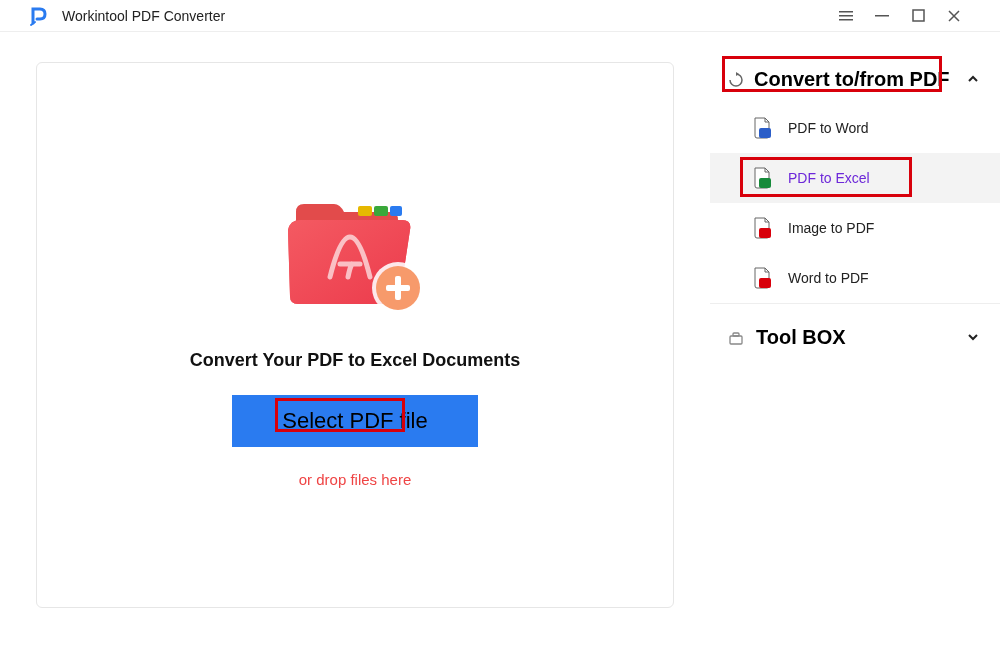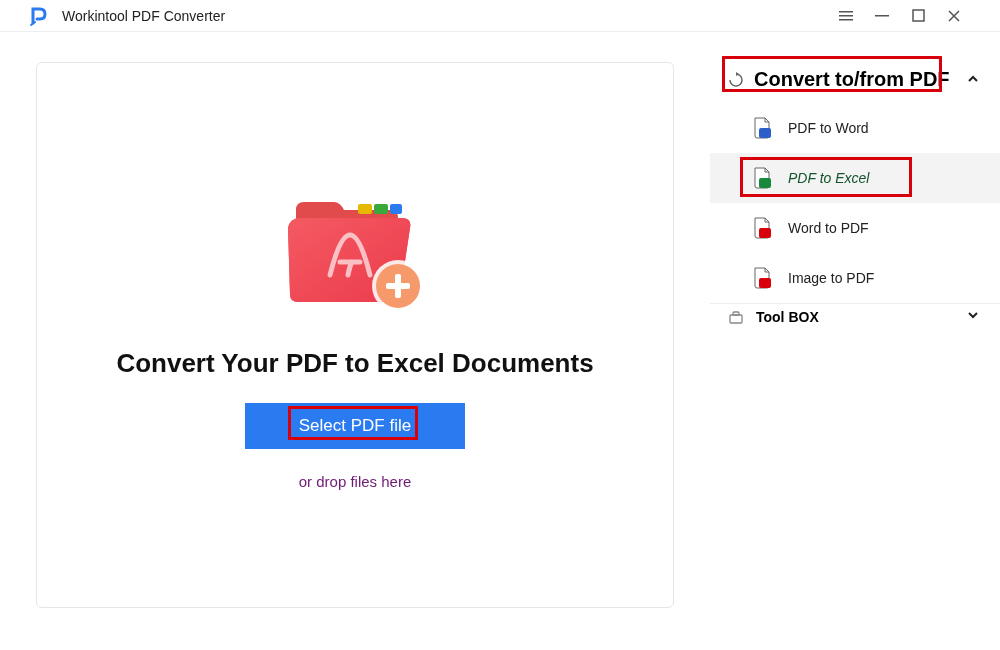--- a/index.html
+++ b/index.html
@@ -6,37 +6,37 @@
 body { background: #fff; width: 1000px; height: 650px; overflow: hidden; }
 .titlebar { display: flex; align-items: center; height: 32px; padding: 0 28px; border-bottom: 1px solid #eee; }
 .logo { width: 24px; height: 24px; margin-right: 10px; display: flex; align-items: center; justify-content: center; }
 .app-title { font-size: 14px; color: #222; }
 .titlebar-spacer { flex: 1; }
 .win-btn { width: 36px; height: 36px; display: flex; align-items: center; justify-content: center; color: #444; cursor: pointer; }
 .content { display: flex; height: calc(100% - 44px); }
 .main { flex: 1; padding: 30px 36px; }
 .drop-area { border: 1px solid #e6e6e6; border-radius: 6px; height: 100%; display: flex; flex-direction: column; align-items: center; justify-content: center; }
 .folder-illust { position: relative; width: 170px; height: 140px; margin-bottom: 28px; }
-.heading { font-size: 26px; font-weight: 700; color: #111; margin-bottom: 24px; }
+.heading { font-size: 18px; font-weight: 700; color: #111; margin-bottom: 24px; }
 .select-btn-wrap { position: relative; }
-.select-btn { background: #2a7bf0; color: #ffffff; font-size: 17px; border: none; padding: 13px 50px; cursor: pointer; min-width: 220px; text-align: center; }
+.select-btn { background: #2a7bf0; color: #000000; font-size: 22px; border: none; padding: 13px 50px; cursor: pointer; min-width: 220px; text-align: center; }
 .highlight-red { position: absolute; border: 3px solid #d8000b; pointer-events: none; }
 .hl-select { top: 3px; left: 43px; width: 130px; height: 34px; }
-.drop-hint { margin-top: 24px; color: #701a75; font-size: 15px; }
+.drop-hint { margin-top: 24px; color: #ef4444; font-size: 15px; }
 .sidebar { width: 290px; border-left: 0px solid #eee; padding-top: 24px; }
 .section-header { display: flex; align-items: center; padding: 12px 20px 12px 18px; font-weight: 700; font-size: 20px; cursor: pointer; position: relative; }
 .section-header .sh-icon { margin-right: 10px; color: #666; display: flex; }
 .section-header .chev { margin-left: auto; }
 .hl-section { top: 24px; right: 58px; width: 220px; height: 36px; z-index: 5; }
 .side-list { }
 .side-item { display: flex; align-items: center; padding: 14px 14px 14px 42px; font-size: 14px; color: #222; cursor: pointer; position: relative; }
-.side-item.active { background: #f3f3f3; color: #14532d; font-style: italic; }
+.side-item.active { background: #f3f3f3; color: #6d28d9; }
 .side-item .file-icon { width: 20px; height: 22px; margin-right: 16px; position: relative; }
 .hl-item { top: 4px; left: 30px; width: 172px; height: 40px; }
-.toolbox-header { display: flex; align-items: center; padding: 4px 20px 14px 18px; font-weight: 600; font-size: 14px; border-top: 1px solid #eee; cursor: pointer; }
+.toolbox-header { display: flex; align-items: center; padding: 22px 20px 14px 18px; font-weight: 600; font-size: 20px; border-top: 1px solid #eee; cursor: pointer; }
 .toolbox-header .tb-icon { margin-right: 12px; color: #888; display: flex; }
 .toolbox-header .chev { margin-left: auto; }
 .file-icon svg { display: block; }
 </style>
 </head>
 <body>
 
 <div class="titlebar">
   <div class="logo">
     <svg width="22" height="22" viewBox="0 0 22 22">
@@ -147,31 +147,31 @@
           <div class="highlight-red hl-item"></div>
         </div>
         <div class="side-item">
           <span class="file-icon">
             <svg width="20" height="22" viewBox="0 0 20 22">
     <path d="M3 1 L13 1 L17 5 L17 19 Q17 21 15 21 L5 21 Q3 21 3 19 Z" fill="#fff" stroke="#666" stroke-width="1"></path>
     <path d="M13 1 L13 5 L17 5" fill="none" stroke="#666" stroke-width="1"></path>
     <rect x="7" y="11" width="12" height="10" rx="2" fill="#d8000b"></rect>
   </svg>
           </span>
-          <span>Word to PDF</span>
+          <span>Image to PDF</span>
         </div>
         <div class="side-item">
           <span class="file-icon">
             <svg width="20" height="22" viewBox="0 0 20 22">
     <path d="M3 1 L13 1 L17 5 L17 19 Q17 21 15 21 L5 21 Q3 21 3 19 Z" fill="#fff" stroke="#666" stroke-width="1"></path>
     <path d="M13 1 L13 5 L17 5" fill="none" stroke="#666" stroke-width="1"></path>
     <rect x="7" y="11" width="12" height="10" rx="2" fill="#d8000b"></rect>
   </svg>
           </span>
-          <span>Image to PDF</span>
+          <span>Word to PDF</span>
         </div>
       </div>
     <div class="toolbox-header">
       <span class="tb-icon">
         <svg width="16" height="16" viewBox="0 0 16 16">
             <rect x="2" y="6" width="12" height="8" rx="1" fill="none" stroke="#888" stroke-width="1.3"></rect>
             <rect x="5" y="3" width="6" height="3" rx="1" fill="none" stroke="#888" stroke-width="1.3"></rect>
           </svg>
       </span>
       <span>Tool BOX</span>

